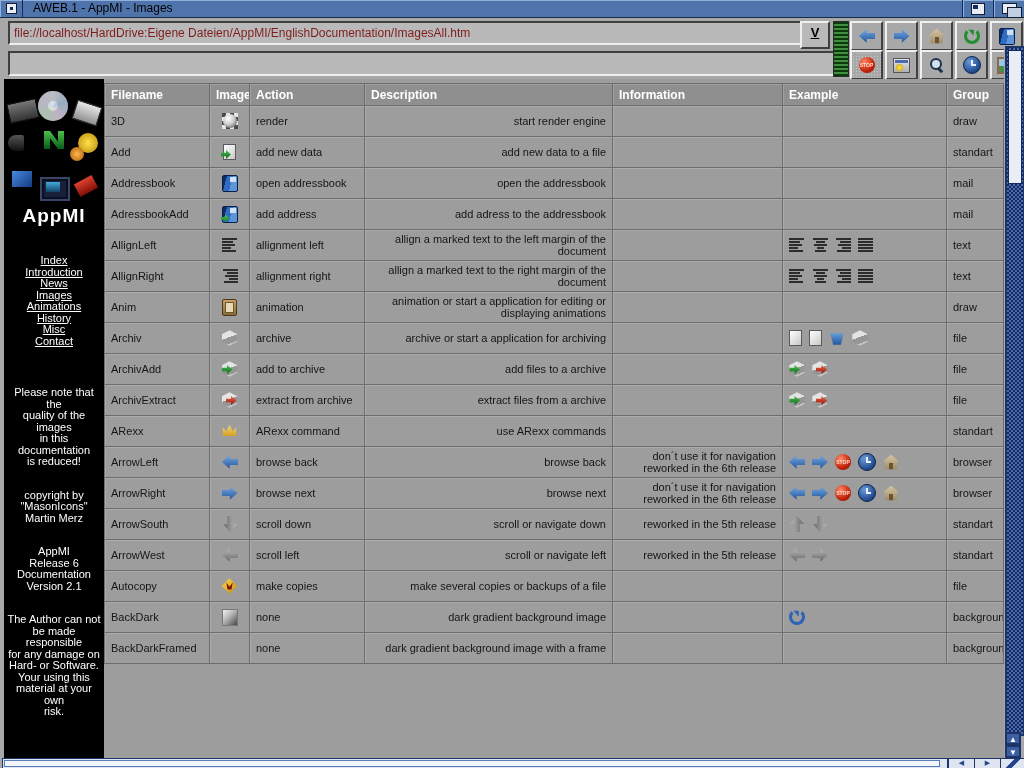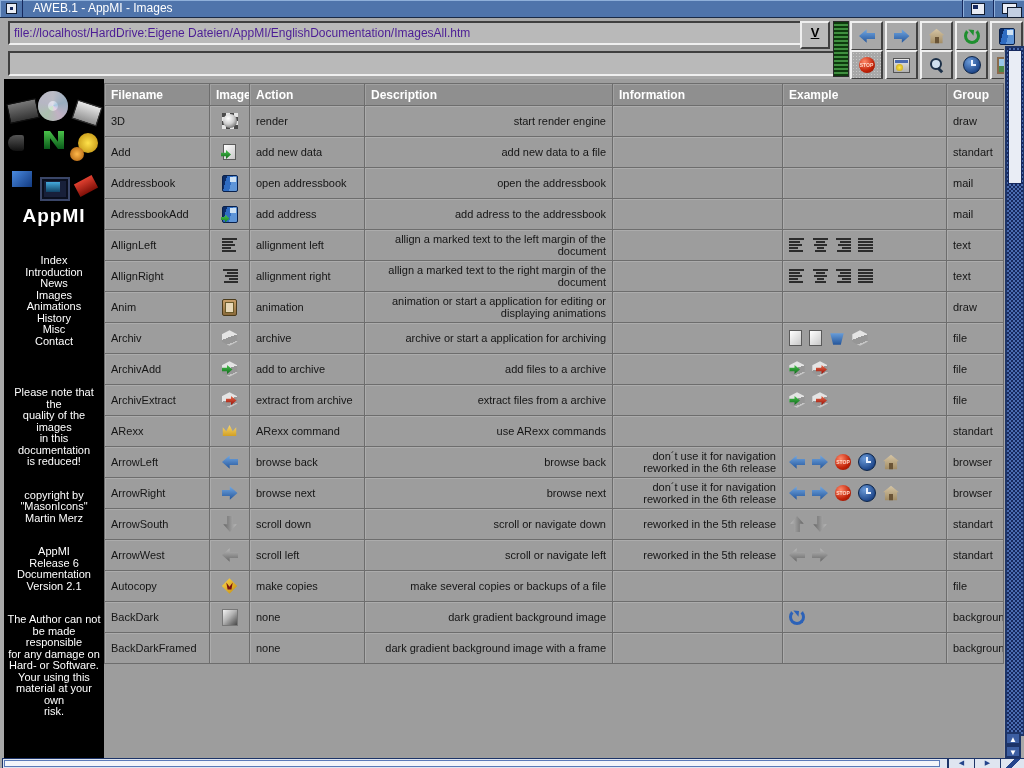--- a/index.html
+++ b/index.html
@@ -1,36 +1,36 @@
 <!DOCTYPE html>
 <html><head>
 <meta charset="utf-8">
 <style>
   html,body{margin:0;padding:0;width:1024px;height:768px;overflow:hidden;
     font-family:"Liberation Sans",sans-serif;background:#a8a8a8;}
   .abs{position:absolute;}
   
   #titlebar{left:0;top:0;width:1024px;height:17px;background:#4f74ab;
-    border-bottom:1px solid #1a2a46;display:flex;align-items:stretch;color:#ffffff;}
+    border-bottom:1px solid #1a2a46;display:flex;align-items:stretch;color:#000000;}
   #close-gadget{width:22px;border-right:1px solid #16295e;box-shadow:inset 1px 1px 0 #8fb0da;
     display:flex;align-items:center;justify-content:center;cursor:pointer;}
   #close-gadget .sq{width:9px;height:9px;background:#e8ecf4;border:1px solid #101c30;display:flex;align-items:center;justify-content:center;}
   #close-gadget .sq .dot{width:3px;height:3px;background:#16295e;}
   #win-title{flex:1;font-size:12px;line-height:16px;padding-left:10px;box-shadow:inset 0 1px 0 #8fb0da;}
   .tgadget{width:30px;border-left:1px solid #16295e;box-shadow:inset 1px 1px 0 #8fb0da;
     display:flex;align-items:center;justify-content:center;cursor:pointer;}
   .zip-in{width:12px;height:10px;background:#e8ecf4;border:1px solid #101c30;position:relative;}
   .zip-in:after{content:"";position:absolute;left:1px;top:1px;width:5px;height:4px;background:#16295e;}
   .depth-in{width:13px;height:9px;background:#e8ecf4;border:1px solid #101c30;position:relative;}
   .depth-in:after{content:"";position:absolute;left:4px;top:3px;width:13px;height:9px;background:#c2cfe2;border:1px solid #101c30;}
   
   #chrome{left:0;top:18px;width:1024px;height:61px;background:#a8a8a8;}
   .field{background:#b9b9b9;border-top:2px solid #3f3f3f;border-left:2px solid #3f3f3f;
     border-bottom:2px solid #efefef;border-right:2px solid #efefef;
-    font-size:12px;color:#4c1d95;padding:0 4px;line-height:20px;white-space:nowrap;overflow:hidden;}
+    font-size:12px;color:#7f1d1d;padding:0 4px;line-height:20px;white-space:nowrap;overflow:hidden;}
   #url-field{left:8px;top:3px;width:786px;height:20px;}
   #url-dropdown{left:800px;top:3px;width:26px;height:24px;background:#b9b9b9;
     border-top:2px solid #efefef;border-left:2px solid #efefef;border-bottom:2px solid #3f3f3f;border-right:2px solid #3f3f3f;
     font-size:13px;font-weight:bold;text-align:center;line-height:20px;text-decoration:underline;cursor:pointer;}
   #status-field{left:8px;top:33px;width:818px;height:21px;}
   #throbber{left:833px;top:3px;width:14px;height:54px;border:1px solid #2a2a2a;
     background:repeating-linear-gradient(180deg,#0d3a0d 0 2px,#3f8f3f 2px 4px);}
   .tbtn{width:29px;height:26px;background:#a8a8a8;cursor:pointer;
     border-top:2px solid #f0f0f0;border-left:2px solid #f0f0f0;border-bottom:2px solid #404040;border-right:2px solid #404040;
     display:flex;align-items:center;justify-content:center;}
@@ -48,21 +48,21 @@
   .lg-gear2{right:16px;top:56px;width:14px;height:14px;border-radius:50%;background:radial-gradient(#ffb84a,#a85a0b);}
   .lg-red{right:4px;bottom:8px;width:20px;height:14px;background:linear-gradient(#e04030,#801008);transform:rotate(-28deg);}
   .lg-mon{left:32px;bottom:0;width:26px;height:20px;background:#18203a;border:2px solid #3a4668;box-shadow:inset 0 0 0 2px #0a0f1e;}
   .lg-mon:after{content:"";position:absolute;left:4px;top:3px;width:14px;height:10px;background:linear-gradient(#44aadd,#114466);}
   .lg-box{left:4px;bottom:14px;width:20px;height:16px;background:linear-gradient(135deg,#4a8ae0,#123a80);}
   .lg-horn{left:0;top:44px;width:16px;height:16px;background:linear-gradient(#555,#111);border-radius:50% 15% 15% 50%;}
   .lg-n{left:36px;top:40px;width:20px;height:18px;background:linear-gradient(#4ac24a,#0a5a1a);
     clip-path:polygon(0 100%,0 0,30% 0,70% 60%,70% 0,100% 0,100% 100%,70% 100%,30% 40%,30% 100%);}
   #logo-text{font-size:19px;font-weight:bold;letter-spacing:1px;margin:4px 0 0;}
   #nav{margin-top:28px;font-size:11px;line-height:11.5px;}
-  .slink{color:#fff;cursor:pointer;}
+  .slink{color:#fff;text-decoration:underline;cursor:pointer;}
   .note{font-size:11px;line-height:11.5px;white-space:pre-line;margin:0 2px 22px;}
   #notes{margin-top:40px;}
   
   #tablewrap{left:100px;top:0;width:900px;height:679px;padding-top:4px;box-sizing:border-box;}
   table{border-collapse:collapse;table-layout:fixed;width:899px;}
   th,td{border:1px solid #6d6d6d;box-shadow:inset 1px 1px 0 rgba(255,255,255,.16);
     padding:1px 6px;font-size:11px;color:#151515;overflow:hidden;}
   th{height:19px;background:#8f8f8f;color:#fff;font-size:12px;font-weight:bold;text-align:left;}
   td{height:28px;background:#9d9d9d;}
   td.c-info,td.c-desc{white-space:pre-line;line-height:12px;text-align:right;}

